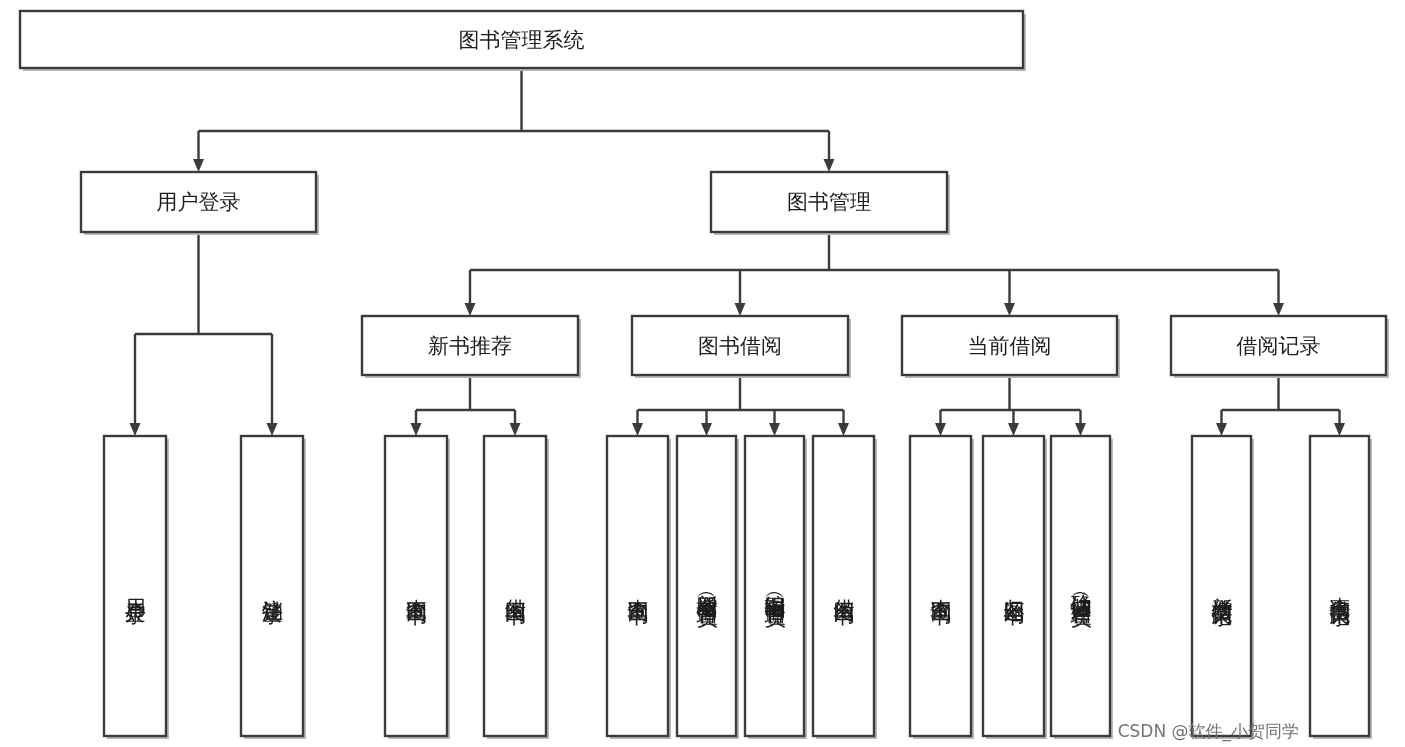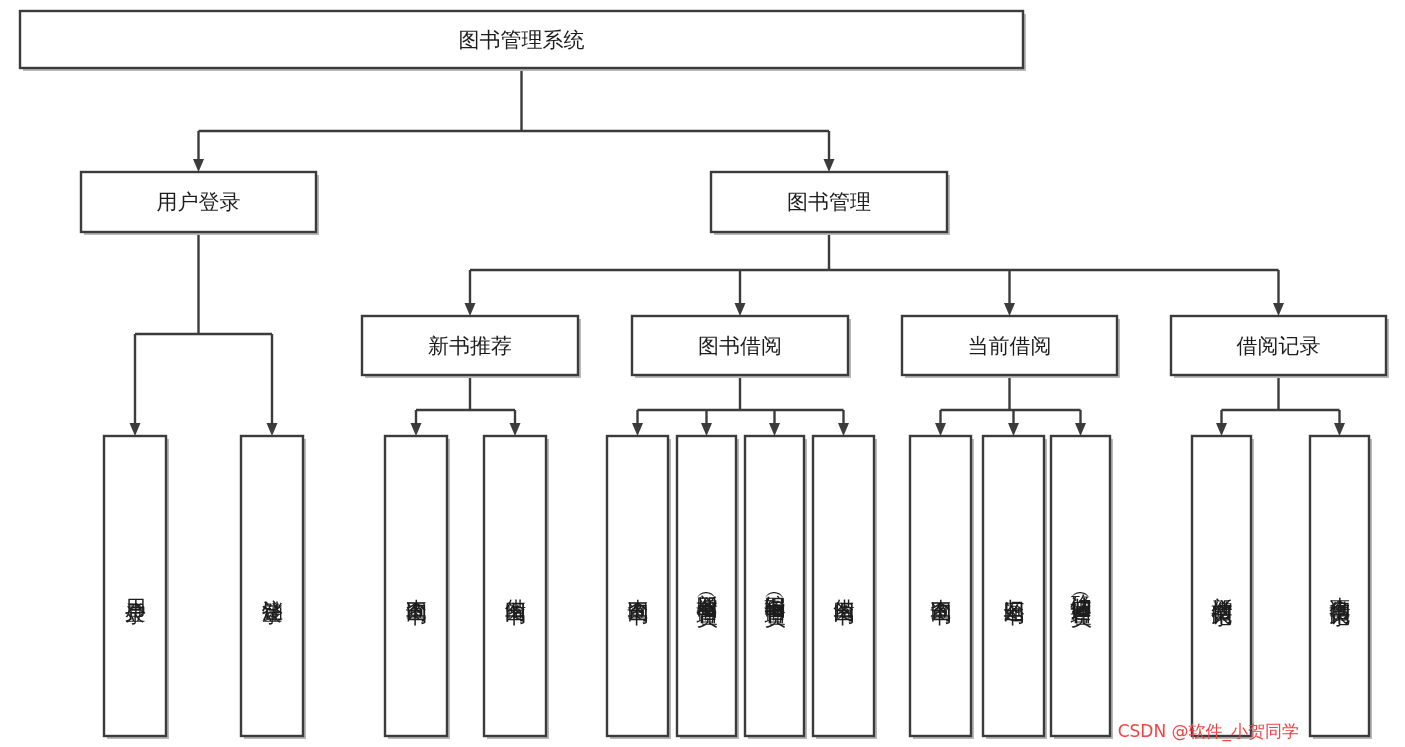--- a/index.html
+++ b/index.html
@@ -64,21 +64,21 @@
     justify-content: center;
     white-space: nowrap;
     pointer-events: none;
   }
   .watermark {
     position: absolute;
     right: 8px;
     bottom: 4px;
     font-family: "DejaVu Sans", "Liberation Sans", sans-serif;
     font-size: 17px;
-    color: #ef4444;
+    color: #737373;
     white-space: nowrap;
   }
 </style>
 </head>
 <body>
 
 <div id="chart-root">
   <svg class="diagram" viewBox="0 0 1405 747">
     <g id="edge-layer">
         <g>

